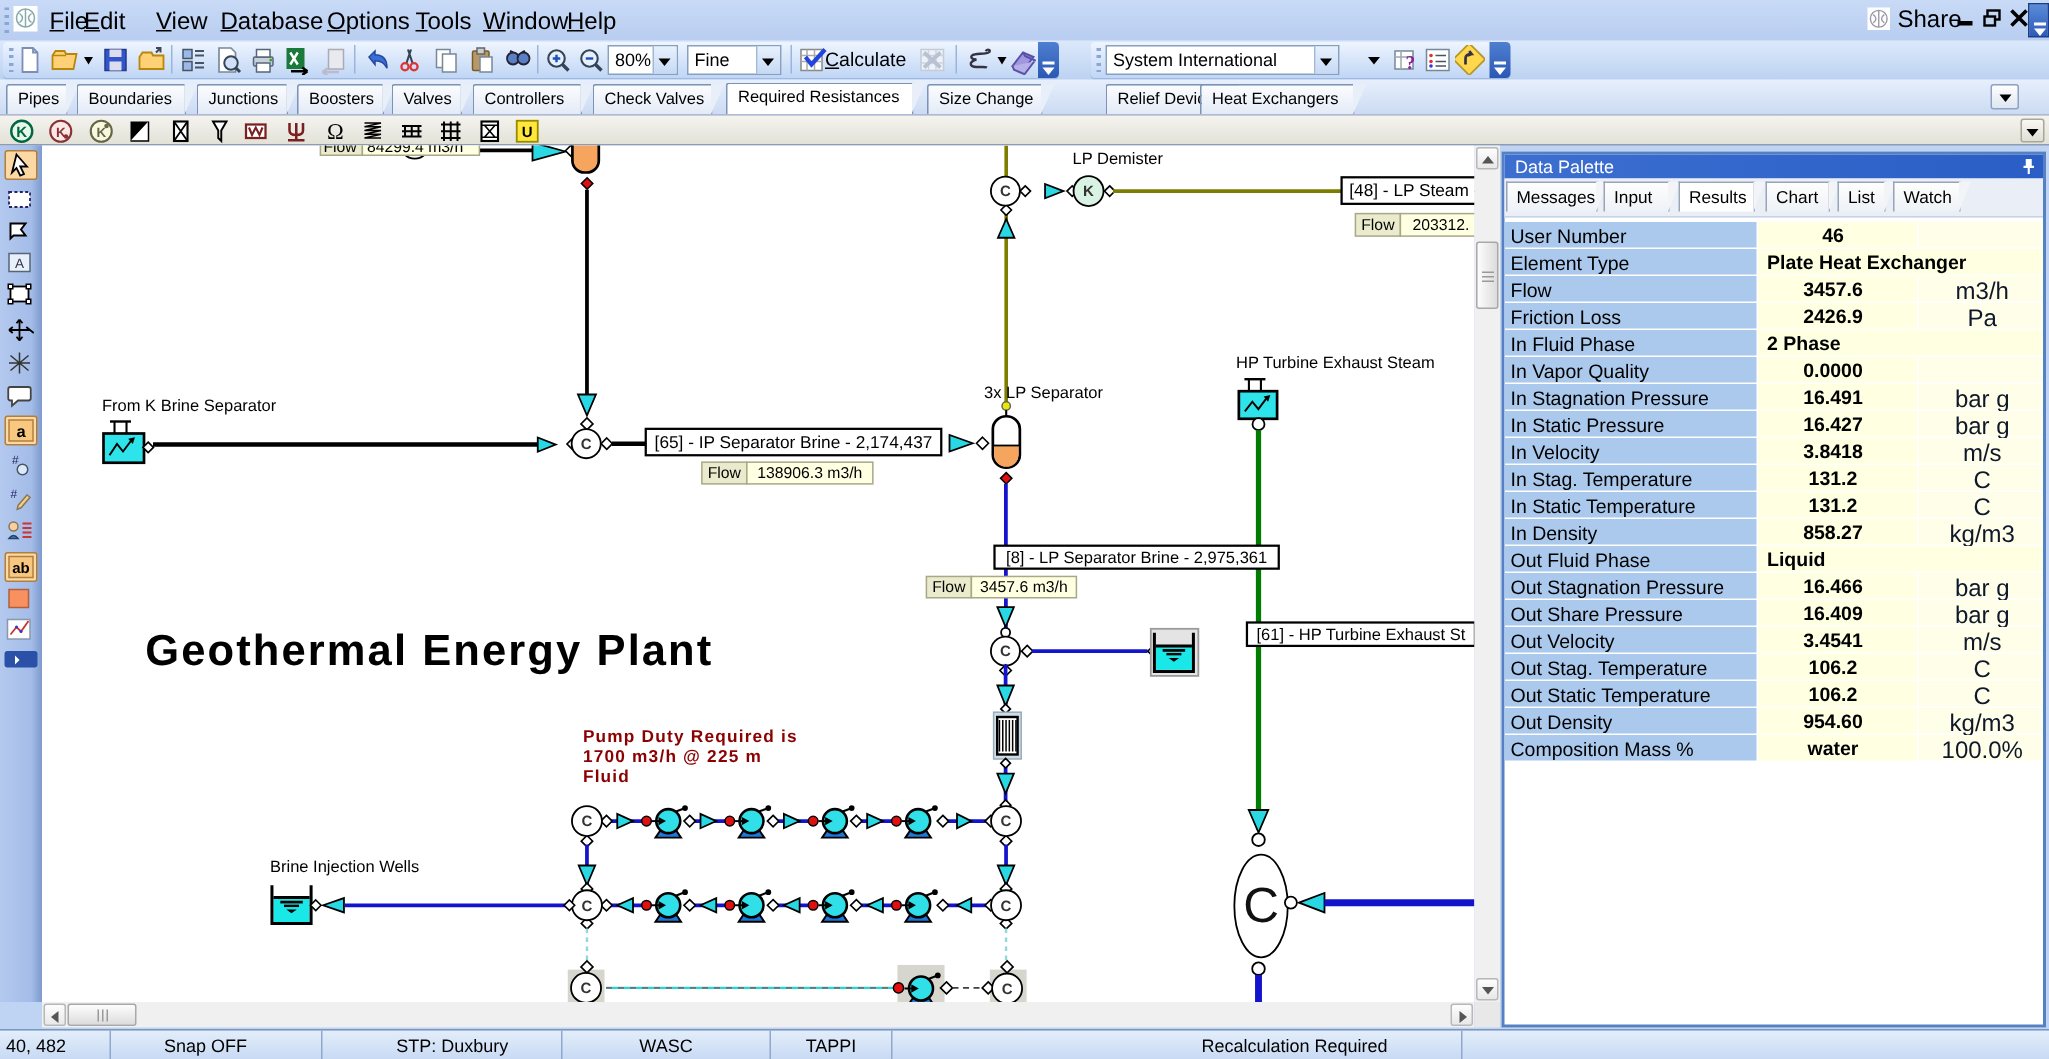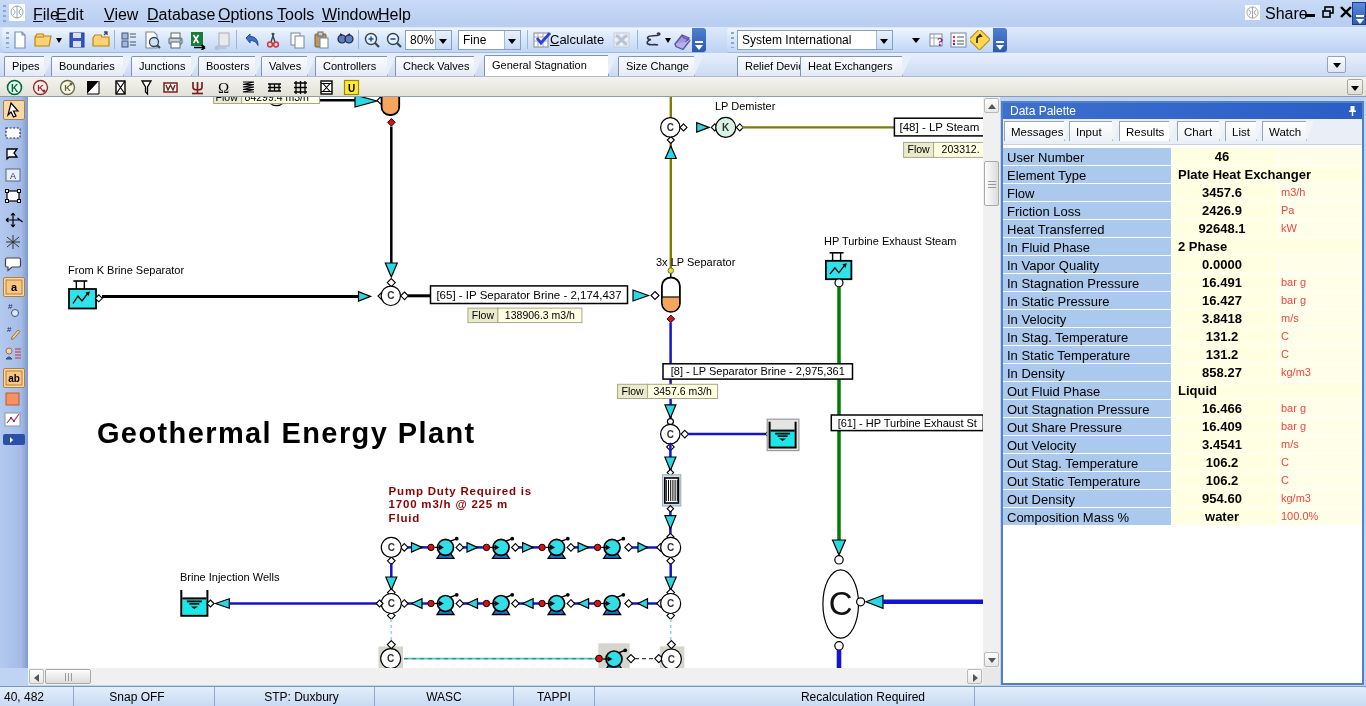--- a/index.html
+++ b/index.html
@@ -60,21 +60,21 @@
   border-left:8px solid #f2f4f8; border-top:20px solid transparent; transform:scaleY(-1); }
 .ptab.active { background:#fff; z-index:4; }
 #paltable { position:absolute; left:0; top:44.5px; width:359px; }
 .prow { position:relative; width:359px; height:18px; }
 .plabel { position:absolute; left:0; top:0; width:168px; height:17px; background:#aac9ec;
   font-size:13px; color:#000; padding:2px 0 0 4px; }
 .pval { position:absolute; left:169px; top:0; width:106px; height:17px; background:#ffffe1;
   font-size:13px; font-weight:bold; color:#000; padding:1px 6px 0 0; text-align:center; }
 .pval.lft { text-align:left; padding-left:6px; width:190px; }
 .punit { position:absolute; left:276px; top:0; width:83px; height:17px; background:#ffffe9;
-  font-size:11px; color:#ef4444; padding:2px 0 0 2px; }
+  font-size:16px; color:#0f172a; padding:2px 0 0 2px;text-align:center; }
 
 #statusbar { position:absolute; left:0; top:686px; width:1366px; height:32px;
   background:linear-gradient(#e3eefb,#b7cdee); border-top:1px solid #7a97c2; font-size:12px; color:#000; }
 .spanl { position:absolute; top:0; height:19px; border-right:1px solid #8fa8cc; }
 .spanl span { position:absolute; top:3px; width:100%; text-align:center; white-space:nowrap; }
 </style>
 </head>
 <body>
 <div id="app">
 
@@ -287,21 +287,21 @@
       </div>
     <div class="mtab" style="left:315px; width:73px;">
         <span>Controllers</span>
         <i></i>
       </div>
     <div class="mtab" style="left:395px; width:80px;">
         <span>Check Valves</span>
         <i></i>
       </div>
     <div class="mtab active" style="left:484px; width:125px;">
-        <span>General Stagnation</span>
+        <span>Required Resistances</span>
         <i></i>
       </div>
     <div class="mtab" style="left:618px; width:77px;">
         <span>Size Change</span>
         <i></i>
       </div>
     <div class="mtab" style="left:737px; width:90px;">
         <span>Relief Devices</span>
         <i></i>
       </div>
@@ -809,25 +809,20 @@
           <div class="plabel">Flow</div>
           <div class="pval">3457.6</div>
           <div class="punit">m3/h</div>
         </div>
       <div class="prow">
           <div class="plabel">Friction Loss</div>
           <div class="pval">2426.9</div>
           <div class="punit">Pa</div>
         </div>
       <div class="prow">
-          <div class="plabel">Heat Transferred</div>
-          <div class="pval">92648.1</div>
-          <div class="punit">kW</div>
-        </div>
-      <div class="prow">
           <div class="plabel">In Fluid Phase</div>
           <div class="pval lft">2 Phase</div>
         </div>
       <div class="prow">
           <div class="plabel">In Vapor Quality</div>
           <div class="pval">0.0000</div>
           <div class="punit"></div>
         </div>
       <div class="prow">
           <div class="plabel">In Stagnation Pressure</div>

